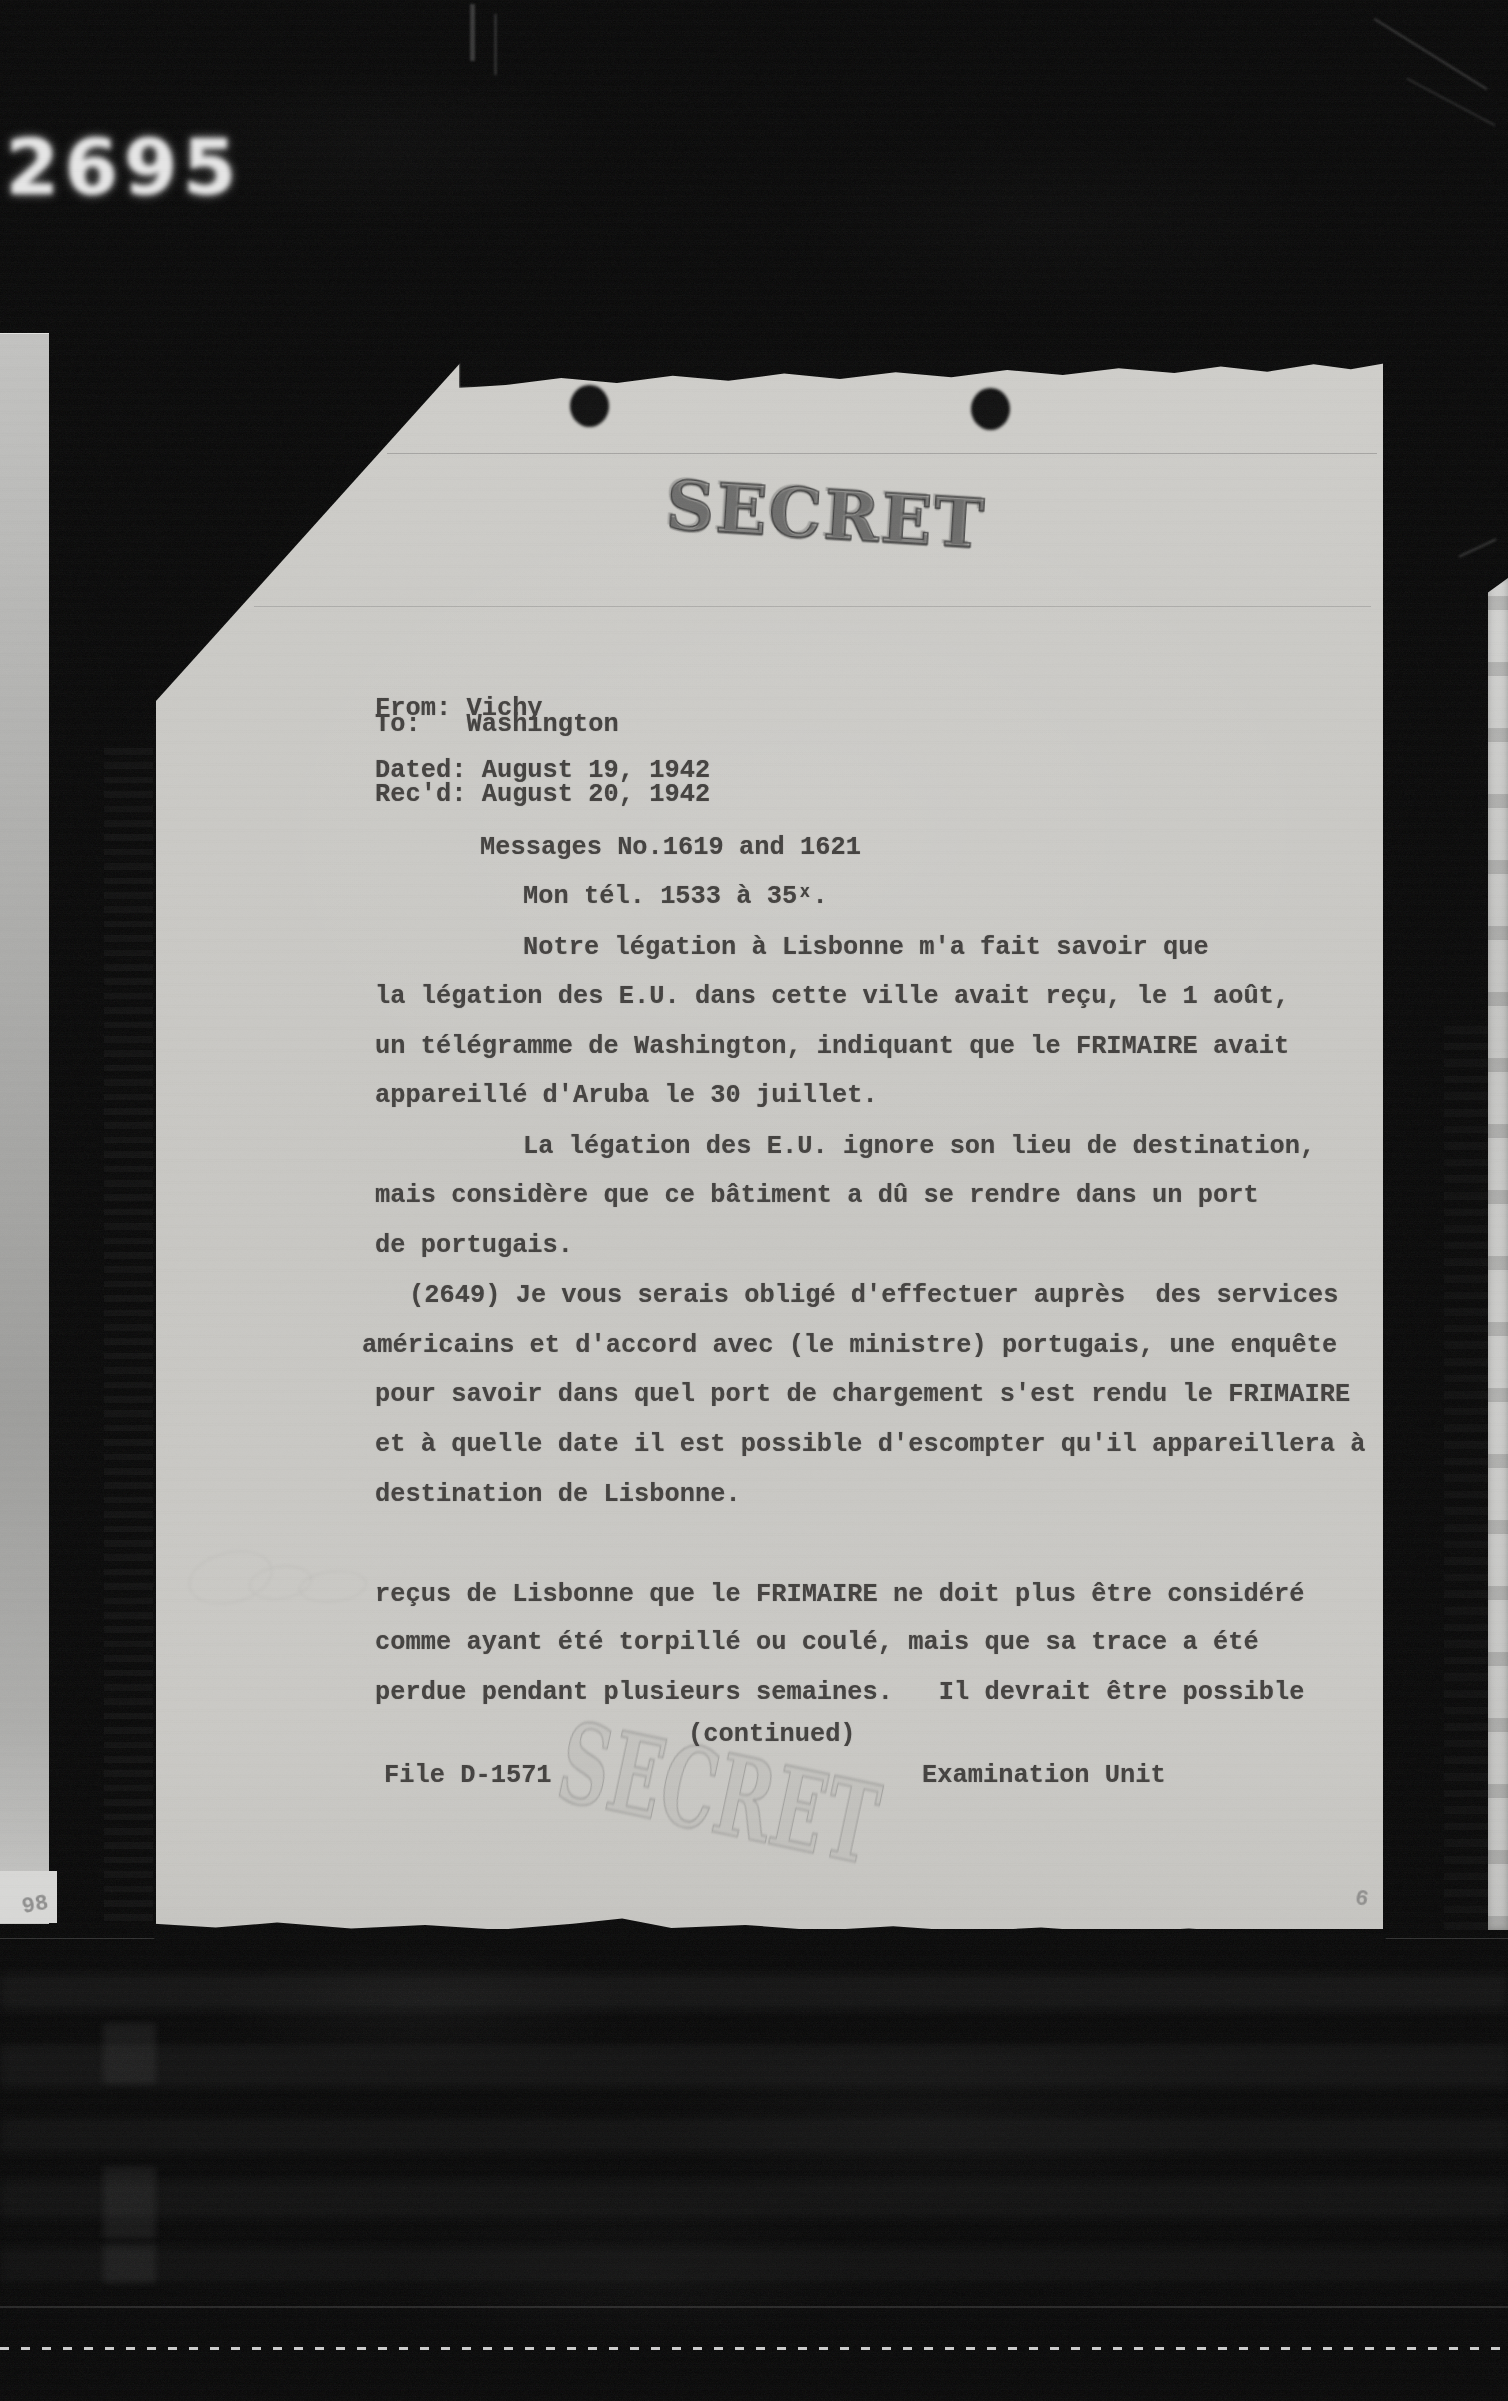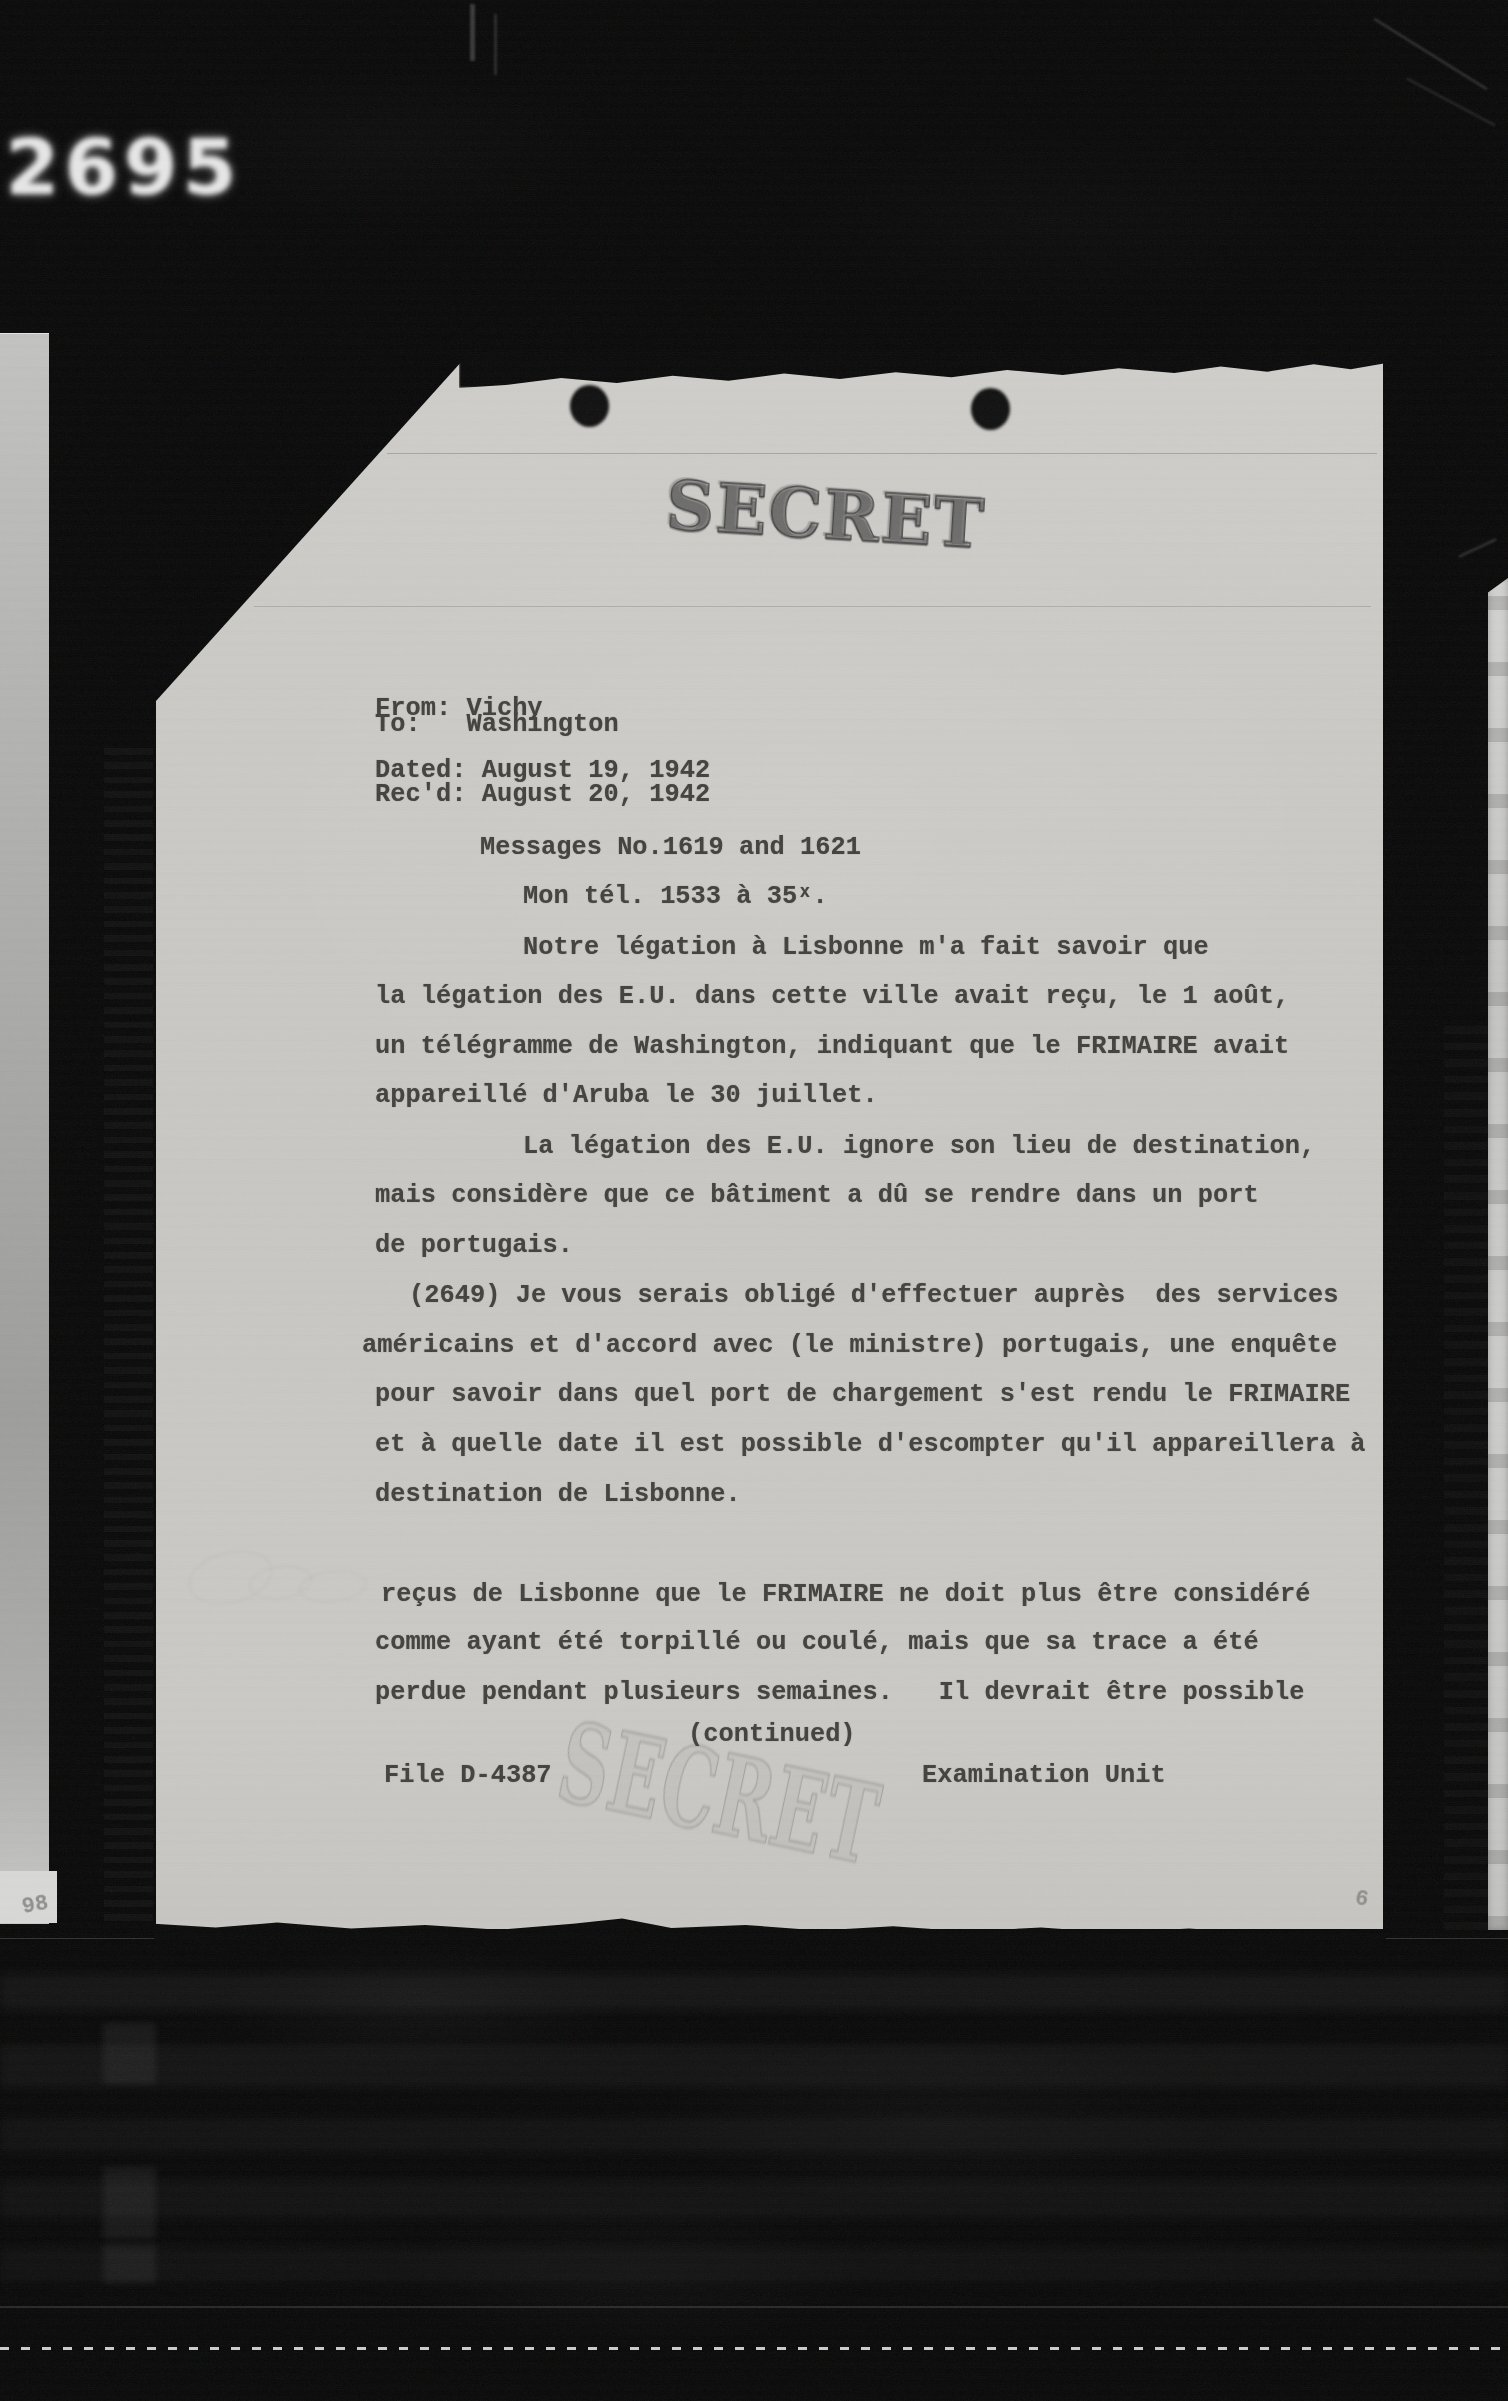--- a/index.html
+++ b/index.html
@@ -157,34 +157,34 @@
     <div class="typed" style="left:219px;top:672px;">un télégramme de Washington, indiquant que le FRIMAIRE avait</div>
     <div class="typed" style="left:219px;top:721px;">appareillé d'Aruba le 30 juillet.</div>
     <div class="typed" style="left:367px;top:772px;">La légation des E.U. ignore son lieu de destination,</div>
     <div class="typed" style="left:219px;top:821px;">mais considère que ce bâtiment a dû se rendre dans un port</div>
     <div class="typed" style="left:219px;top:871px;">de portugais.</div>
     <div class="typed" style="left:253px;top:921px;">(2649) Je vous serais obligé d'effectuer auprès  des services</div>
     <div class="typed" style="left:206px;top:971px;">américains et d'accord avec (le ministre) portugais, une enquête</div>
     <div class="typed" style="left:219px;top:1020px;">pour savoir dans quel port de chargement s'est rendu le FRIMAIRE</div>
     <div class="typed" style="left:219px;top:1070px;">et à quelle date il est possible d'escompter qu'il appareillera à</div>
     <div class="typed" style="left:219px;top:1120px;">destination de Lisbonne.</div>
-    <div class="typed" style="left:225px;top:1220px;">reçus de Lisbonne que le FRIMAIRE ne doit plus être considéré</div>
+    <div class="typed" style="left:219px;top:1220px;">reçus de Lisbonne que le FRIMAIRE ne doit plus être considéré</div>
     <div class="typed" style="left:219px;top:1268px;">comme ayant été torpillé ou coulé, mais que sa trace a été</div>
     <div class="typed" style="left:219px;top:1318px;">perdue pendant plusieurs semaines.   Il devrait être possible</div>
 
     <div class="bleedthrough">
       <i class="bt1"></i>
         <i class="bt2"></i>
         <i class="bt3"></i>
     </div>
 
     <div class="stamp stamp-bottom">SECRET</div>
 
     <div class="typed" style="left:532px;top:1360px;">(continued)</div>
-    <div class="typed" style="left:228px;top:1401px;">File D-4387</div>
+    <div class="typed" style="left:228px;top:1401px;">File D-1571</div>
     <div class="typed" style="left:766px;top:1401px;">Examination Unit</div>
 
     <div class="corner-mark cm-right">6</div>
   </div>
 
   <div class="torn-top"></div>
   <div class="torn-bottom"></div>
 
   <svg class="noise" width="1508" height="2401" viewBox="0 0 2728 4344">
     <filter id="grain">

